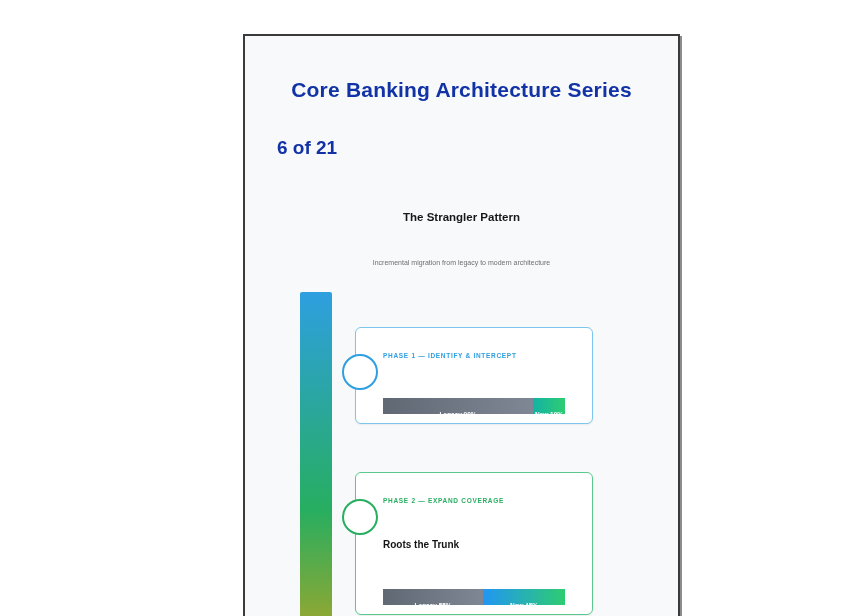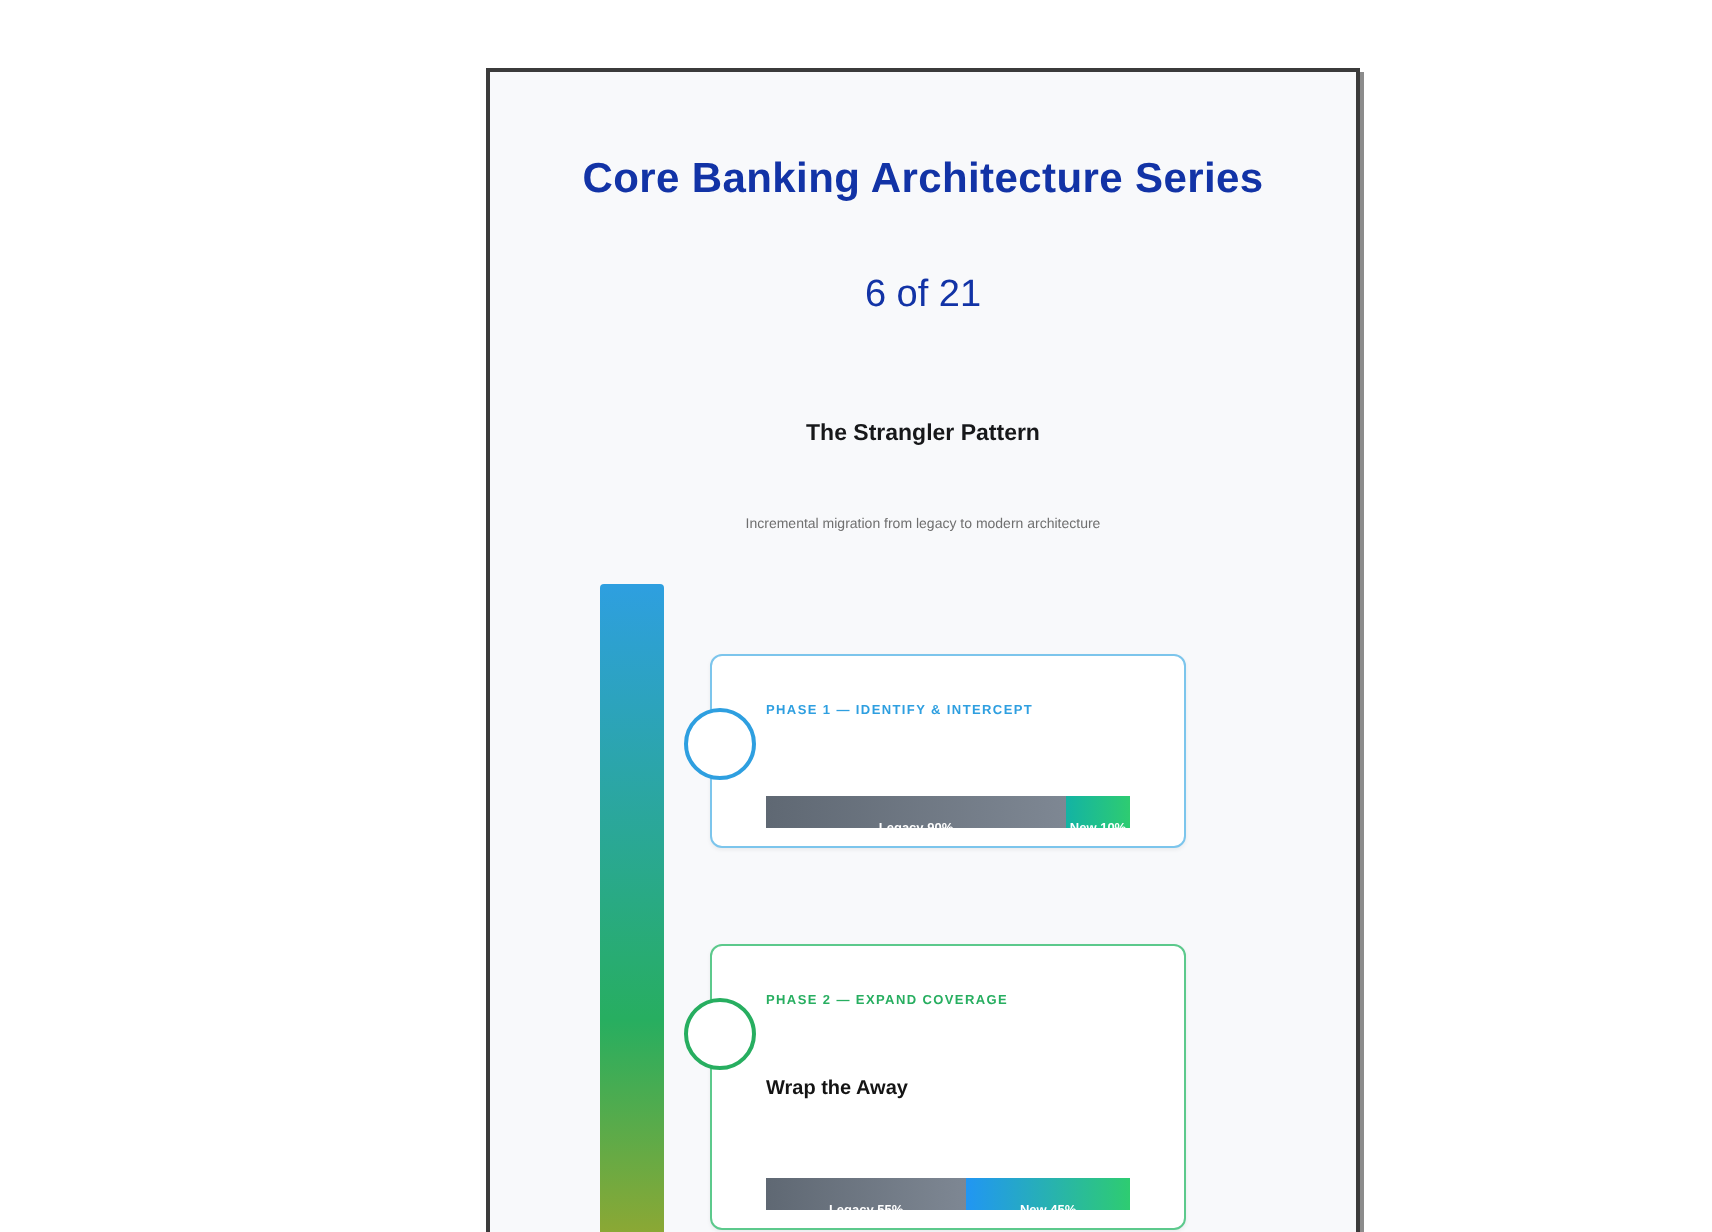--- a/index.html
+++ b/index.html
@@ -7,21 +7,21 @@
   .canvas {
     position:relative; width:856px; height:616px; background:#ffffff;
     font-family:"Liberation Sans", sans-serif; overflow:hidden;
   }
   .page {
     position:absolute; left:211px; top:2px; width:437px; height:610px;
     background:#f8f9fb; border:2px solid #3b3b3b;
     box-shadow:2px 2px 0 rgba(0,0,0,0.45);
   }
   .series-title { margin-top:10px; text-align:center; font-size:21px; font-weight:bold; color:var(--brand,#1233a6); letter-spacing:0.2px; }
-  .series-number { margin-top:3px; text-align:center; font-size:19px; color:var(--brand,#1233a6); }
+  .series-number { margin-top:3px; text-align:left; font-size:19px; color:var(--brand,#1233a6);font-weight:bold; }
   .diagram-title { margin-top:20px; text-align:center; font-size:11.5px; font-weight:bold; color:#17181a; }
   .diagram-subtitle { margin-top:4px; text-align:center; font-size:7px; color:#6f6f6f; }
 
   .phases { position:relative; margin:13px 37px 0 30px; }
   .timeline-line { position:absolute; left:9px; top:-3px; bottom:4px; width:2px; border-radius:2px; }
   .phase-row { display:flex; align-items:flex-start; margin-bottom:16px; }
   .phase-row:last-child { margin-bottom:0; }
   .node-col { width:25px; flex:0 0 25px; position:relative; }
   .node { display:block; width:9px; height:9px; margin-top:11px; margin-left:3px;
           background:#fff; border:2.5px solid #888; border-radius:50%; }
@@ -75,21 +75,21 @@
           </div>
         </div>
       </div>
 
       <div class="phase-row">
         <div class="node-col">
           <span class="node" style="border-color: rgb(39, 174, 96);"></span>
         </div>
         <div class="card" style="border-color: rgb(92, 201, 140);">
           <div class="phase-label" style="color: rgb(39, 174, 96);">PHASE 2 — EXPAND COVERAGE</div>
-          <div class="phase-title">Wrap the Away</div>
+          <div class="phase-title">Roots the Trunk</div>
           <div class="bar">
             <div class="seg seg-legacy" style="width: 55%;">Legacy 55%</div>
             <div class="seg seg-new" style="width: 45%; background: linear-gradient(90deg, rgb(33, 150, 243), rgb(46, 204, 113));">New 45%</div>
           </div>
         </div>
       </div>
 
       <div class="phase-row">
         <div class="node-col">
           <span class="node" style="border-color: rgb(232, 162, 12);"></span>

